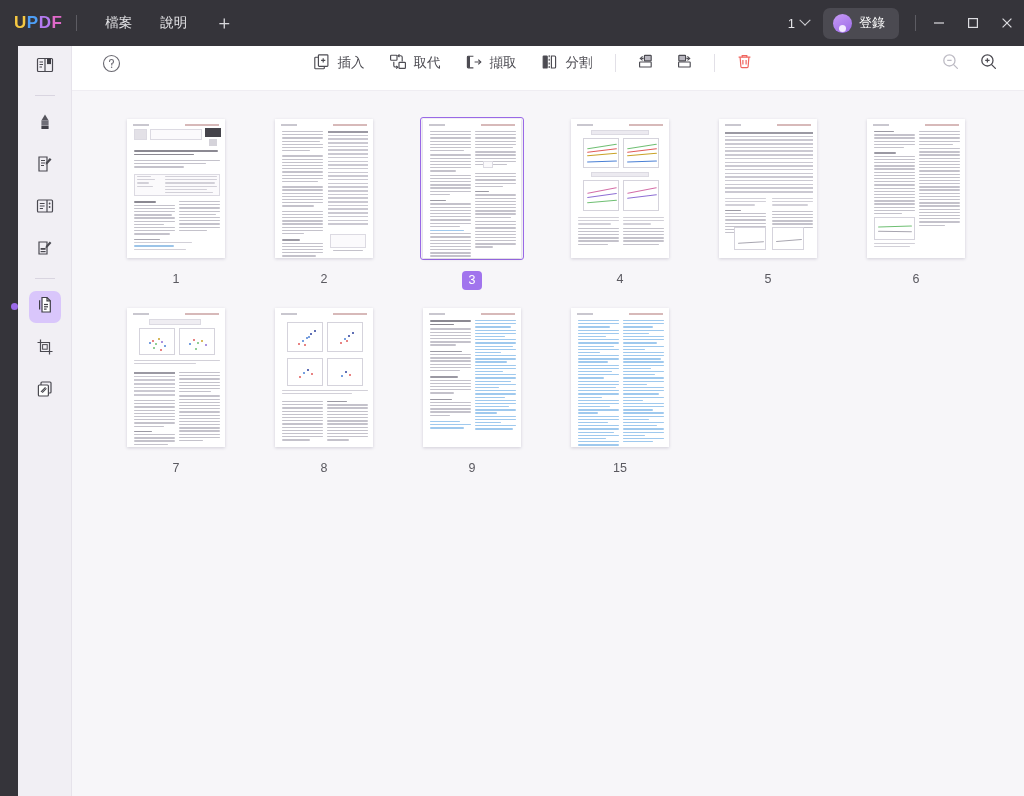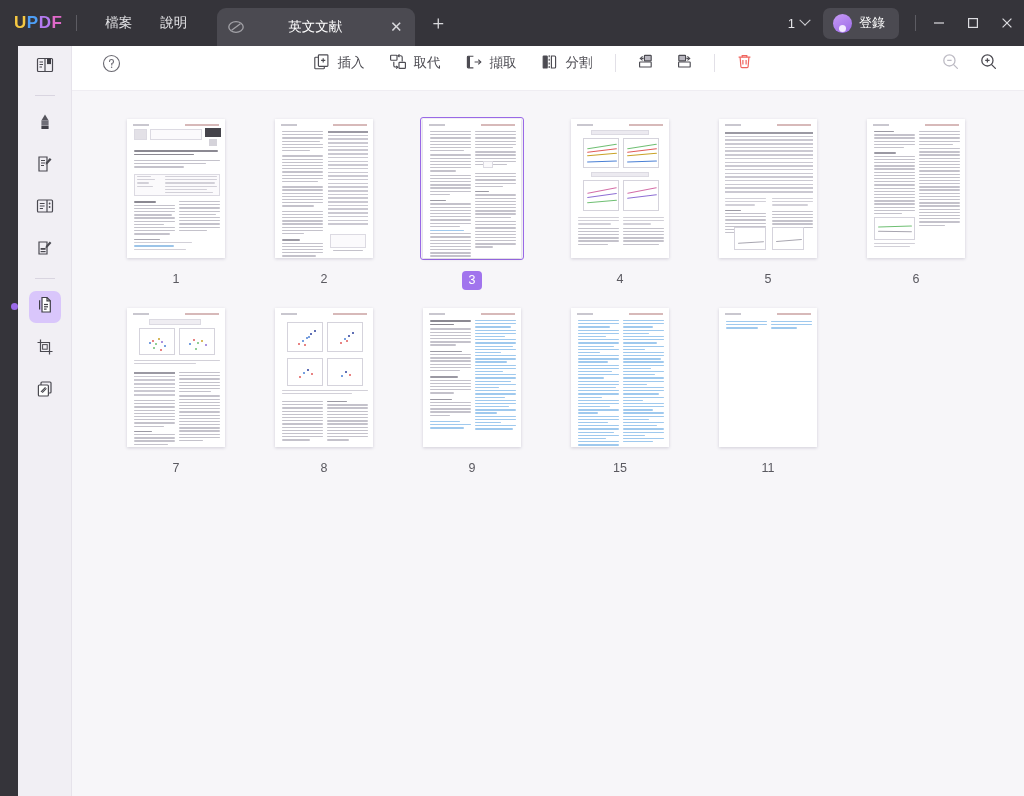--- a/index.html
+++ b/index.html
@@ -282,30 +282,20 @@
         <span class="l-p">P</span>
         <span class="l-d">D</span>
         <span class="l-f">F</span>
     </div>
 
     <div class="vsep"></div>
 
     <div class="menu-item">檔案</div>
     <div class="menu-item">說明</div>
 
-    <div class="tab">
-      <span class="tab-icon">
-        <svg width="18" height="18" viewBox="0 0 18 18" fill="none">
-          <ellipse cx="9" cy="9" rx="7.2" ry="5.4" stroke="#e9e9ed" stroke-width="1.3"></ellipse>
-          <line x1="4.6" y1="12.2" x2="13.4" y2="5.8" stroke="#e9e9ed" stroke-width="1.3"></line>
-        </svg>
-      </span>
-      <span class="tab-title">英文文献</span>
-      <span class="tab-close">✕</span>
-    </div>
 
     <div class="tab-new">＋</div>
 
     <div class="tb-right">
       <div class="win-count">
         <span>1</span>
         <span class="chev"></span>
       </div>
       <div class="login-btn">
         <span class="avatar">
@@ -1313,38 +1303,17 @@
                   <div class="ln blue" style="width:41px"></div>
                   <div class="ln blue" style="width:22px"></div>
                 <div class="ln blue" style="width:41px"></div>
                   <div class="ln blue" style="width:30px"></div>
               </div>
             </div>
           </div>
           <div class="pg-num">15</div>
         </div>
 
-        <div class="cell">
-          <div class="thumb-frame">
-            <div class="page">
-              <div class="hdr">
-                  <i class="a"></i>
-                  <i class="b"></i>
-                </div>
-              <div class="col" style="left:7px;top:13px;width:41px;">
-                <div class="ln blue" style="width:41px"></div>
-                  <div class="ln blue" style="width:41px"></div>
-                  <div class="ln blue" style="width:32px"></div>
-              </div>
-              <div class="col" style="left:52px;top:13px;width:41px;">
-                <div class="ln blue" style="width:41px"></div>
-                  <div class="ln blue" style="width:41px"></div>
-                  <div class="ln blue" style="width:26px"></div>
-              </div>
-            </div>
-          </div>
-          <div class="pg-num">11</div>
-        </div>
 
       </div>
     </div>
   </div>
 </div>
 
 </body></html>

